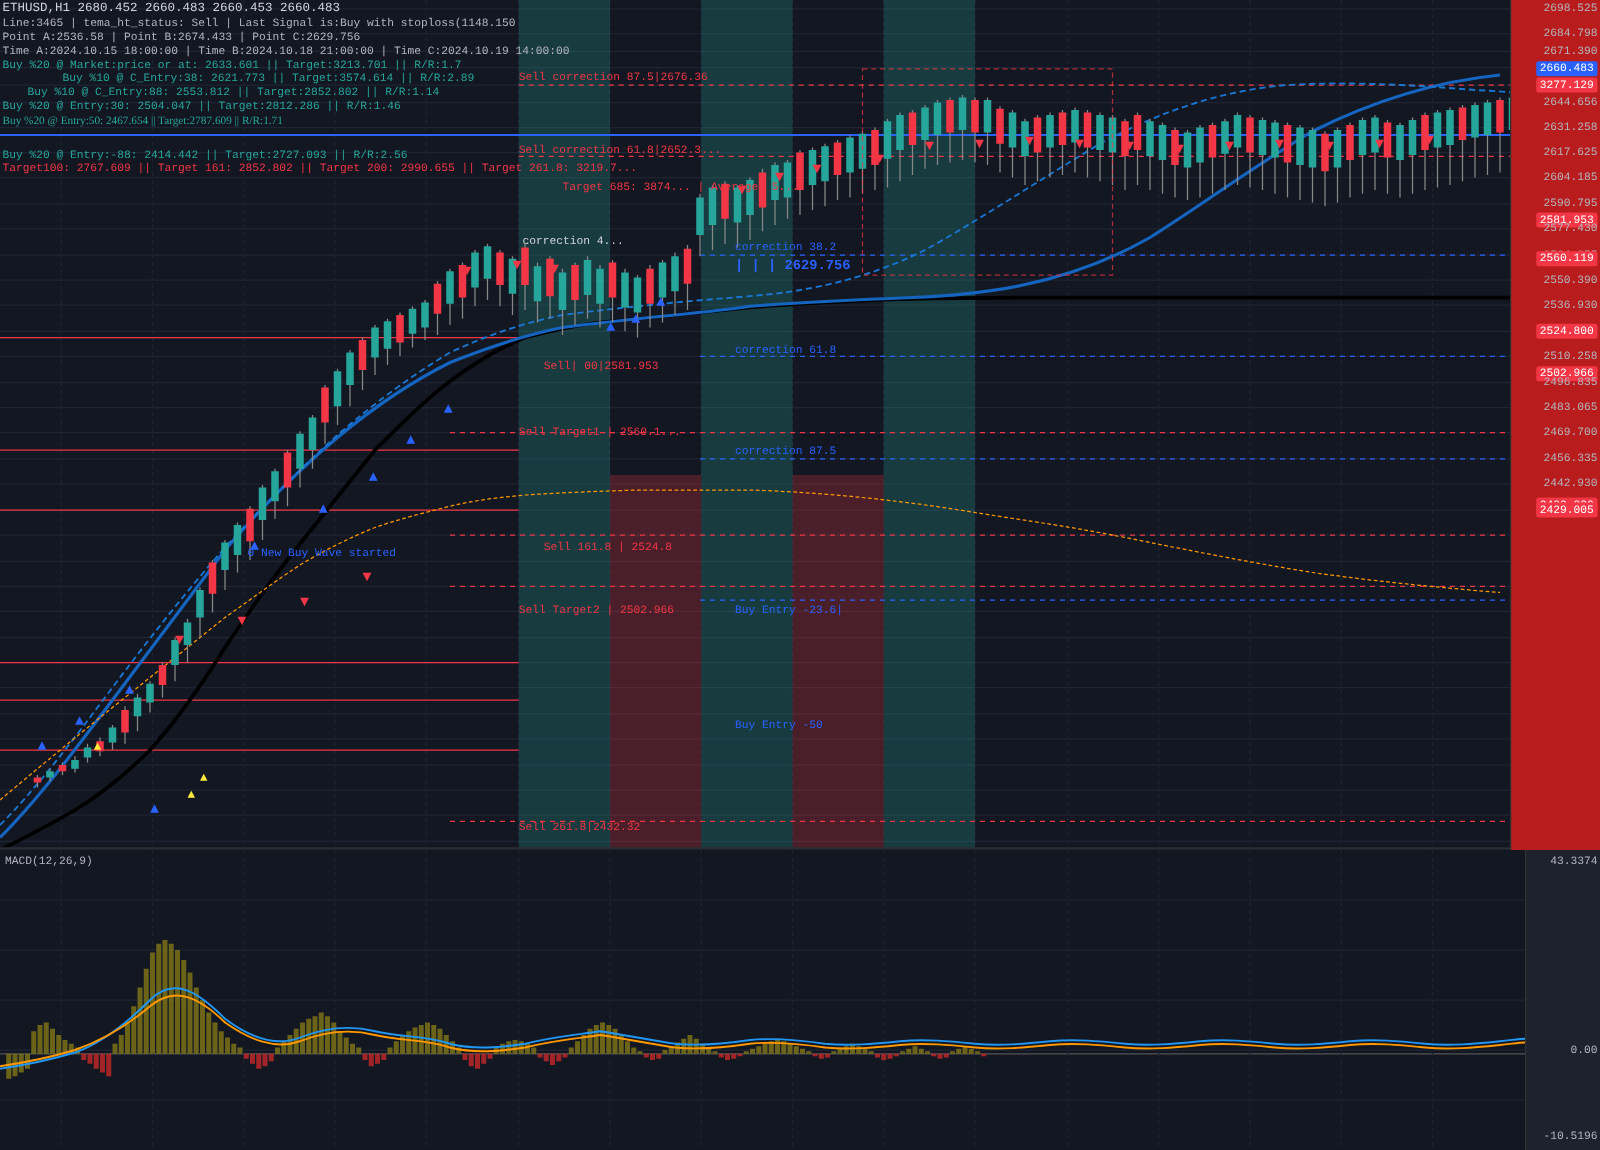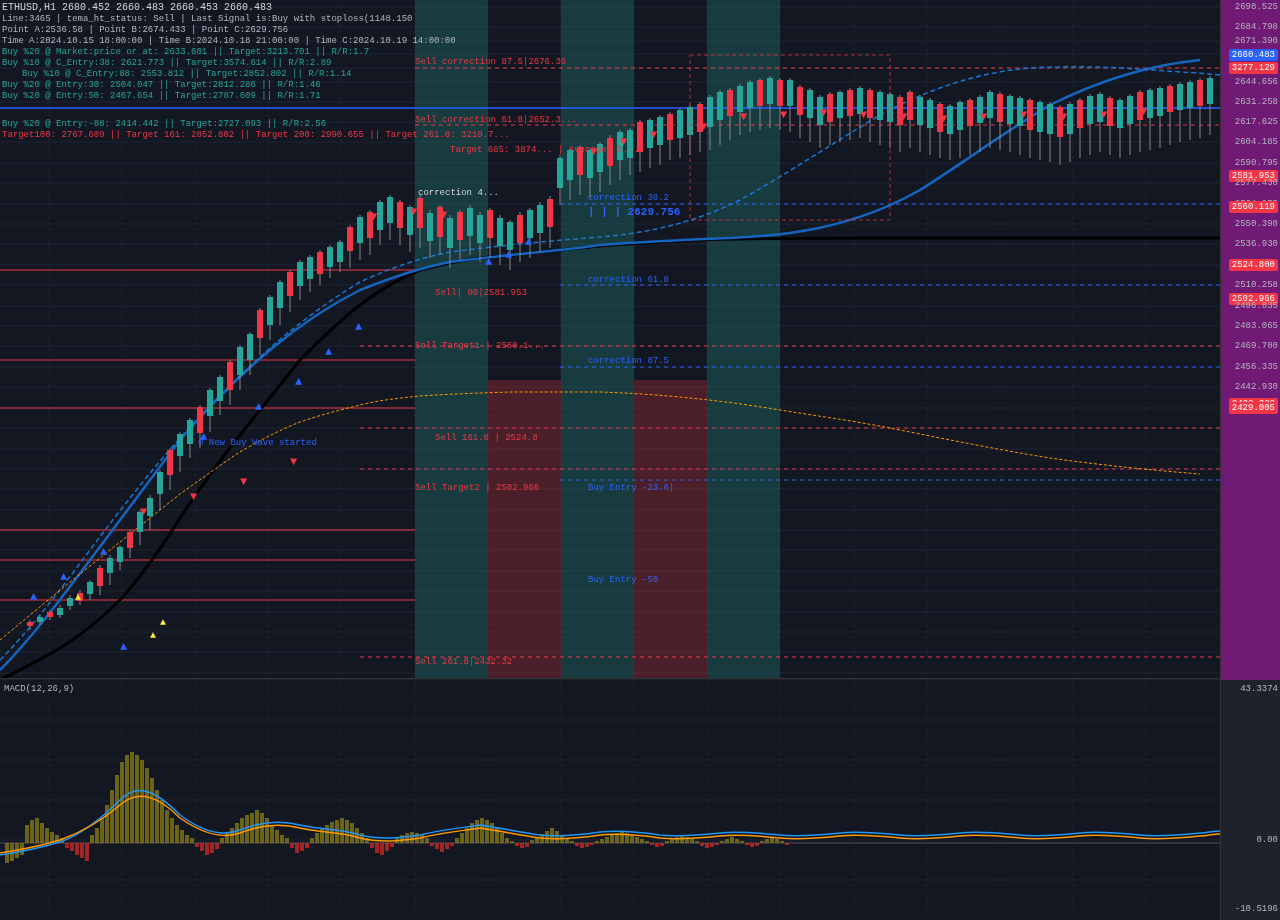--- a/index.html
+++ b/index.html
@@ -29,23 +29,23 @@
       left: 0;
       width: 1220px;
       height: 240px;
       background: #131722;
     }
 
     #price-axis {
       position: absolute;
       top: 0;
       right: 0;
-      width: 60px;
+      width: 72px;
       height: 680px;
-      background: #701a75;
+      background: #b91c1c;
       border-left: 1px solid #333;
     }
 
     #macd-axis {
       position: absolute;
       top: 680px;
       right: 0;
       width: 60px;
       height: 240px;
       background: #1e222d;
@@ -772,21 +772,21 @@
     <span style="position:absolute;top:155px;right:2px;font-size:9px;color:#b2b5be;">0.00</span>
     <span style="position:absolute;top:224px;right:2px;font-size:9px;color:#b2b5be;">-10.5196</span>
   </div>
 
   <div class="chart-title">
     <div style="font-size:10px;color:#d1d4dc;font-family:'Courier New',monospace;">ETHUSD,H1  2680.452 2660.483 2660.453 2660.483</div>
     <div style="font-size:9px;color:#b2b5be;font-family:'Courier New',monospace;margin-top:1px;">Line:3465 | tema_ht_status: Sell | Last Signal is:Buy with stoploss(1148.150</div>
     <div style="font-size:9px;color:#b2b5be;font-family:'Courier New',monospace;margin-top:1px;">Point A:2536.58 | Point B:2674.433 | Point C:2629.756</div>
     <div style="font-size:9px;color:#b2b5be;font-family:'Courier New',monospace;margin-top:1px;">Time A:2024.10.15 18:00:00 | Time B:2024.10.18 21:00:00 | Time C:2024.10.19 14:00:00</div>
     <div style="font-size:9px;color:#26a69a;font-family:'Courier New',monospace;margin-top:1px;">Buy %20 @ Market:price or at: 2633.601 || Target:3213.701 || R/R:1.7</div>
-    <div style="font-size:9px;color:#26a69a;font-family:'Courier New',monospace;margin-top:1px;">Buy %10 @ C_Entry:38: 2621.773 || Target:3574.614 || R/R:2.89</div>
+    <div style="font-size:9px;color:#26a69a;font-family:'Courier New',monospace;margin-top:1px;margin-left:48px;">Buy %10 @ C_Entry:38: 2621.773 || Target:3574.614 || R/R:2.89</div>
     <div style="font-size:9px;color:#26a69a;font-family:'Courier New',monospace;margin-top:1px;padding-left:20px;">Buy %10 @ C_Entry:88: 2553.812 || Target:2852.802 || R/R:1.14</div>
     <div style="font-size:9px;color:#26a69a;font-family:'Courier New',monospace;margin-top:1px;">Buy %20 @ Entry:30: 2504.047 || Target:2812.286 || R/R:1.46</div>
-    <div style="font-size:9px;color:#26a69a;font-family:Liberation Mono, monospace;margin-top:1px;">Buy %20 @ Entry:50: 2467.654 || Target:2787.609 || R/R:1.71</div>
+    <div style="font-size:9px;color:#26a69a;font-family:Liberation Serif, serif;margin-top:1px;">Buy %20 @ Entry:50: 2467.654 || Target:2787.609 || R/R:1.71</div>
     <div style="font-size:9px;color:#26a69a;font-family:'Courier New',monospace;margin-top:18px;">Buy %20 @ Entry:-88: 2414.442 || Target:2727.093 || R/R:2.56</div>
     <div style="font-size:9px;color:#f23645;font-family:'Courier New',monospace;margin-top:1px;">Target100: 2767.609 || Target 161: 2852.802 || Target 200: 2990.655 || Target 261.8: 3219.7...</div>
   </div>
 
 </div>
 
 </body></html>

